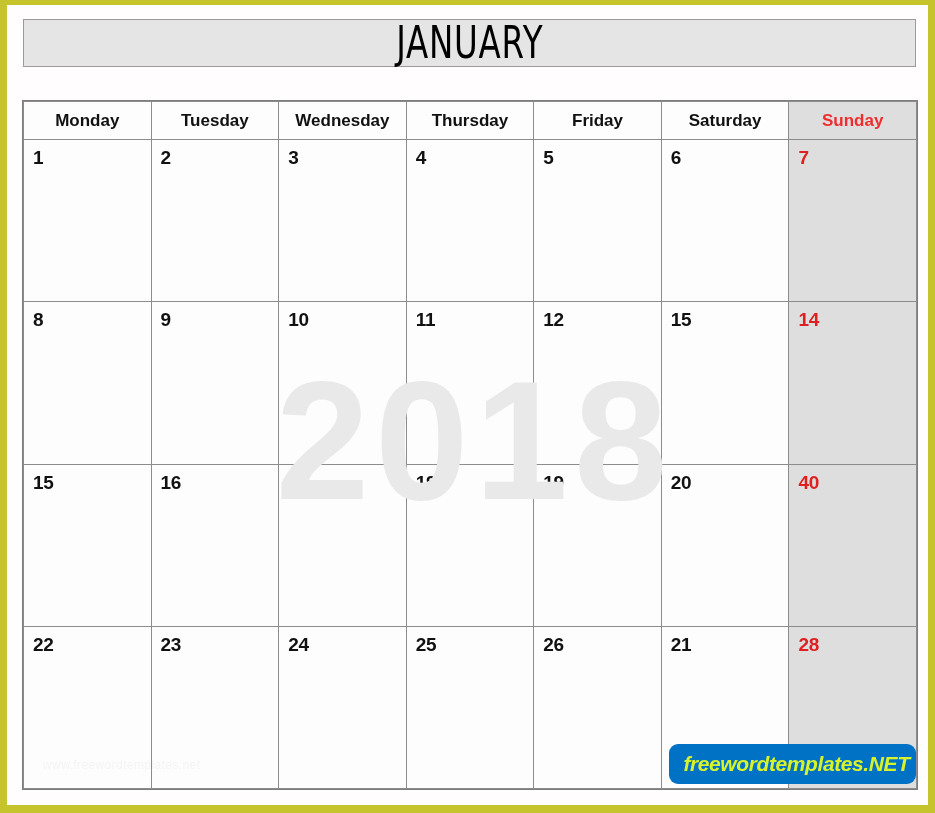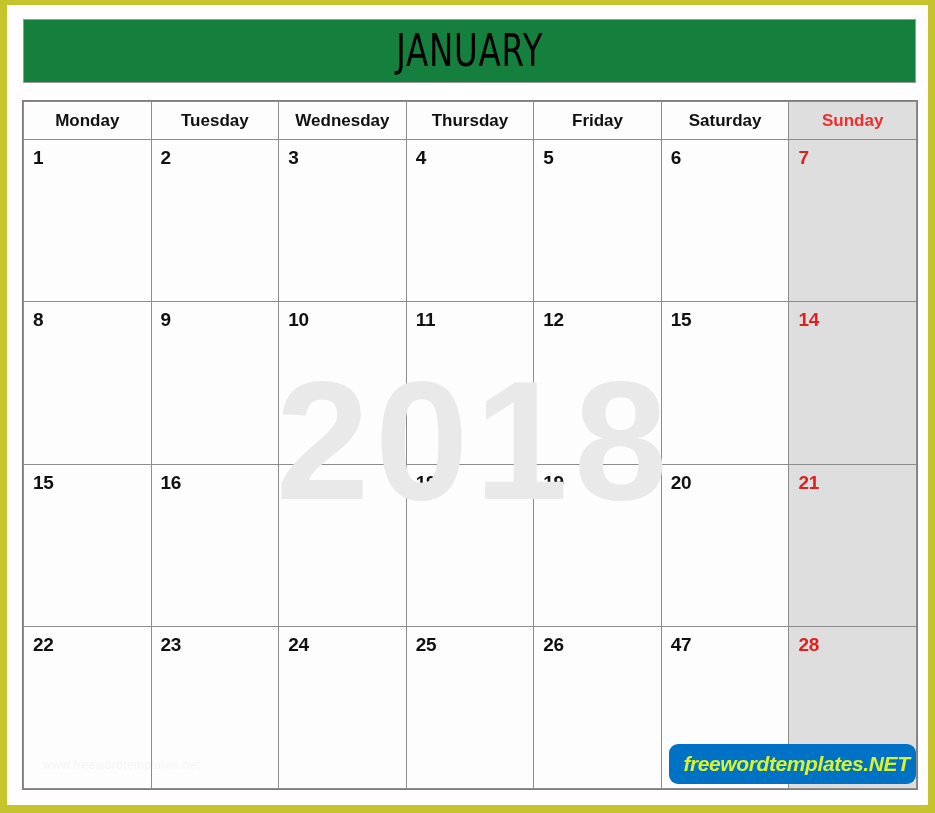--- a/index.html
+++ b/index.html
@@ -33,22 +33,22 @@
     background: #fffdfd;
     overflow: hidden;
   }
 
   
   #month-banner {
     position: absolute;
     left: 16px;
     top: 14px;
     width: 893px;
-    height: 64px;
-    background: #15803d;
+    height: 48px;
+    background: #e5e5e5;
     border: 1px solid #9a9a9a;
     box-sizing: border-box;
     display: flex;
     align-items: center;
     justify-content: center;
   }
   #month-title {
     font-family: "Liberation Sans Narrow", "DejaVu Sans Condensed", "Liberation Sans", sans-serif;
     font-size: 44px;
     font-weight: 400;
@@ -274,42 +274,42 @@
             <td>
                 <span class="daynum">19</span>
               </td>
             <td>
                 <span class="daynum">19</span>
               </td>
             <td>
                 <span class="daynum">20</span>
               </td>
             <td class="sun-cell">
-                <span class="daynum sun">21</span>
+                <span class="daynum sun">40</span>
               </td>
           </tr>
 
           <tr>
             <td>
                 <span class="daynum">22</span>
               </td>
             <td>
                 <span class="daynum">23</span>
               </td>
             <td>
                 <span class="daynum">24</span>
               </td>
             <td>
                 <span class="daynum">25</span>
               </td>
             <td>
                 <span class="daynum">26</span>
               </td>
             <td>
-                <span class="daynum">47</span>
+                <span class="daynum">21</span>
               </td>
             <td class="sun-cell">
                 <span class="daynum sun">28</span>
               </td>
           </tr>
 
 
         </tbody>
       </table>
     </div>

